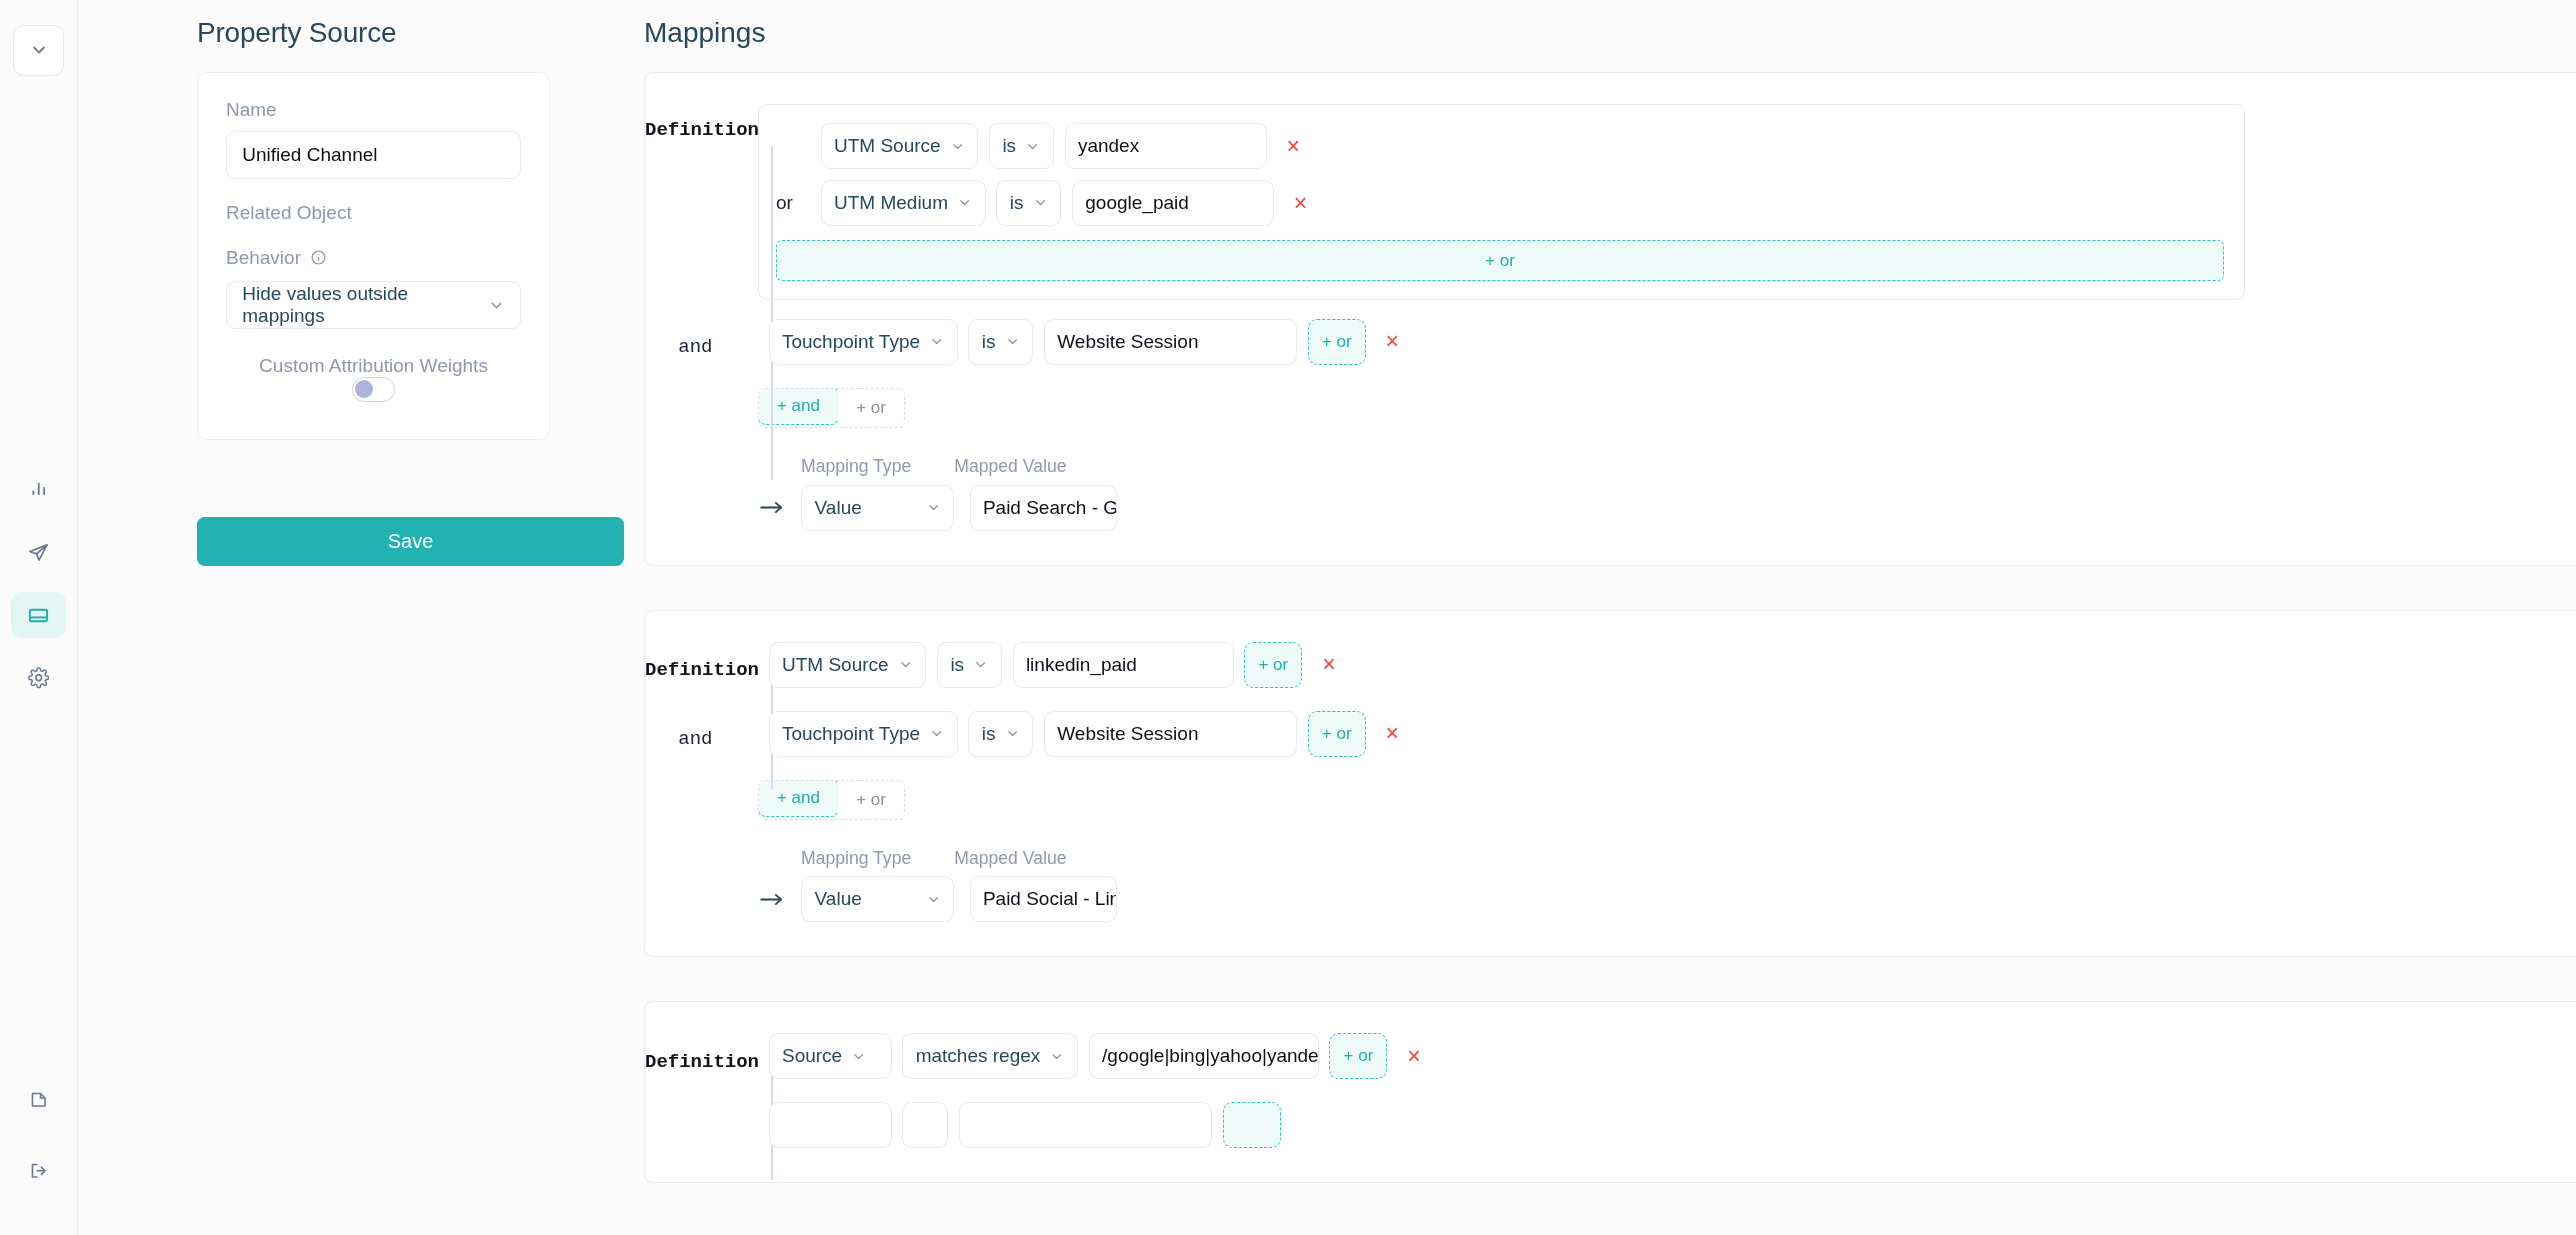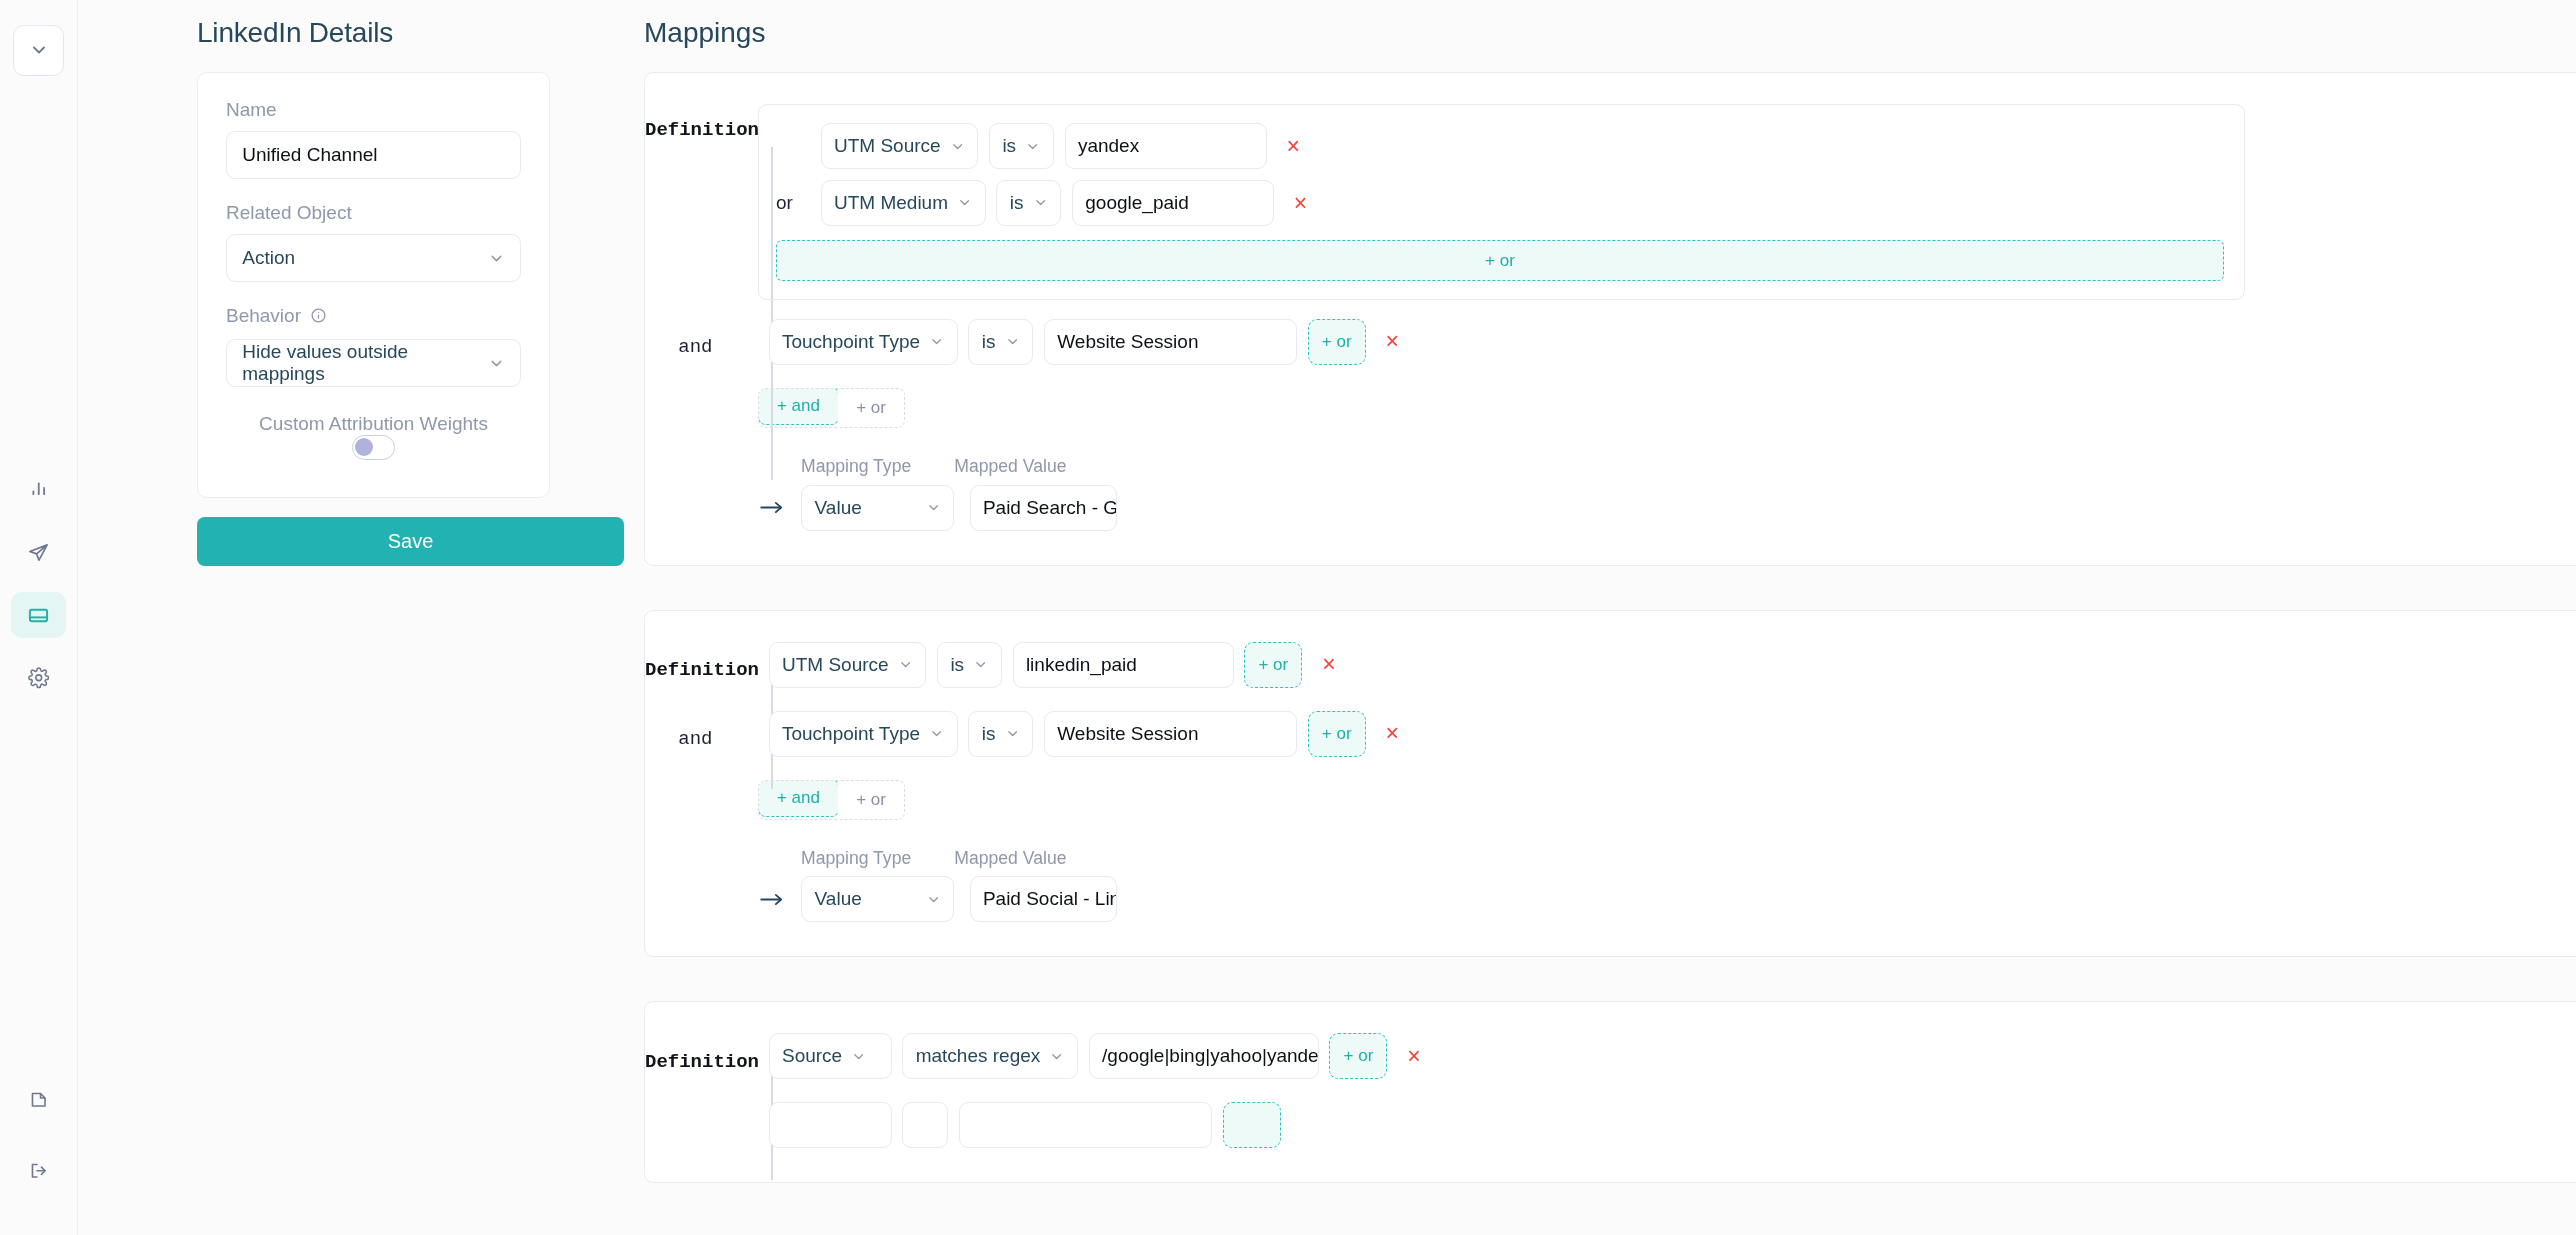--- a/index.html
+++ b/index.html
@@ -402,38 +402,30 @@
               <path d="M10 5H5v14h5"></path>
               <path d="M15 8l4 4-4 4"></path>
               <line x1="19" y1="12" x2="10" y2="12"></line>
             </svg>
         </span>
       </div>
     </div>
   </div>
 
   <div class="left-panel">
-    <div class="panel-title">LinkedIn Details</div>
+    <div class="panel-title">Property Source</div>
 
     <div class="details-card">
       <div class="field">
         <span class="field-label">Name</span>
         <div class="input-box">Unified Channel</div>
       </div>
 
       <div class="field">
         <span class="field-label">Related Object</span>
-        <div class="select-box">
-          <span>Action</span>
-          <span class="chev">
-            <svg width="17" height="17" viewBox="0 0 24 24" fill="none" stroke="#9098ac" stroke-width="2" stroke-linecap="round" stroke-linejoin="round">
-                <polyline points="6 9 12 15 18 9"></polyline>
-              </svg>
-          </span>
-        </div>
       </div>
 
       <div class="field">
         <span class="field-label">
           <span>Behavior</span>
           <span class="info-icon">
             <svg width="17" height="17" viewBox="0 0 24 24" fill="none" stroke="#9098ac" stroke-width="1.8">
                 <circle cx="12" cy="12" r="9"></circle>
                 <line x1="12" y1="11" x2="12" y2="16.5"></line>
                 <circle cx="12" cy="7.8" r="0.9" fill="#9098ac" stroke="none"></circle>

